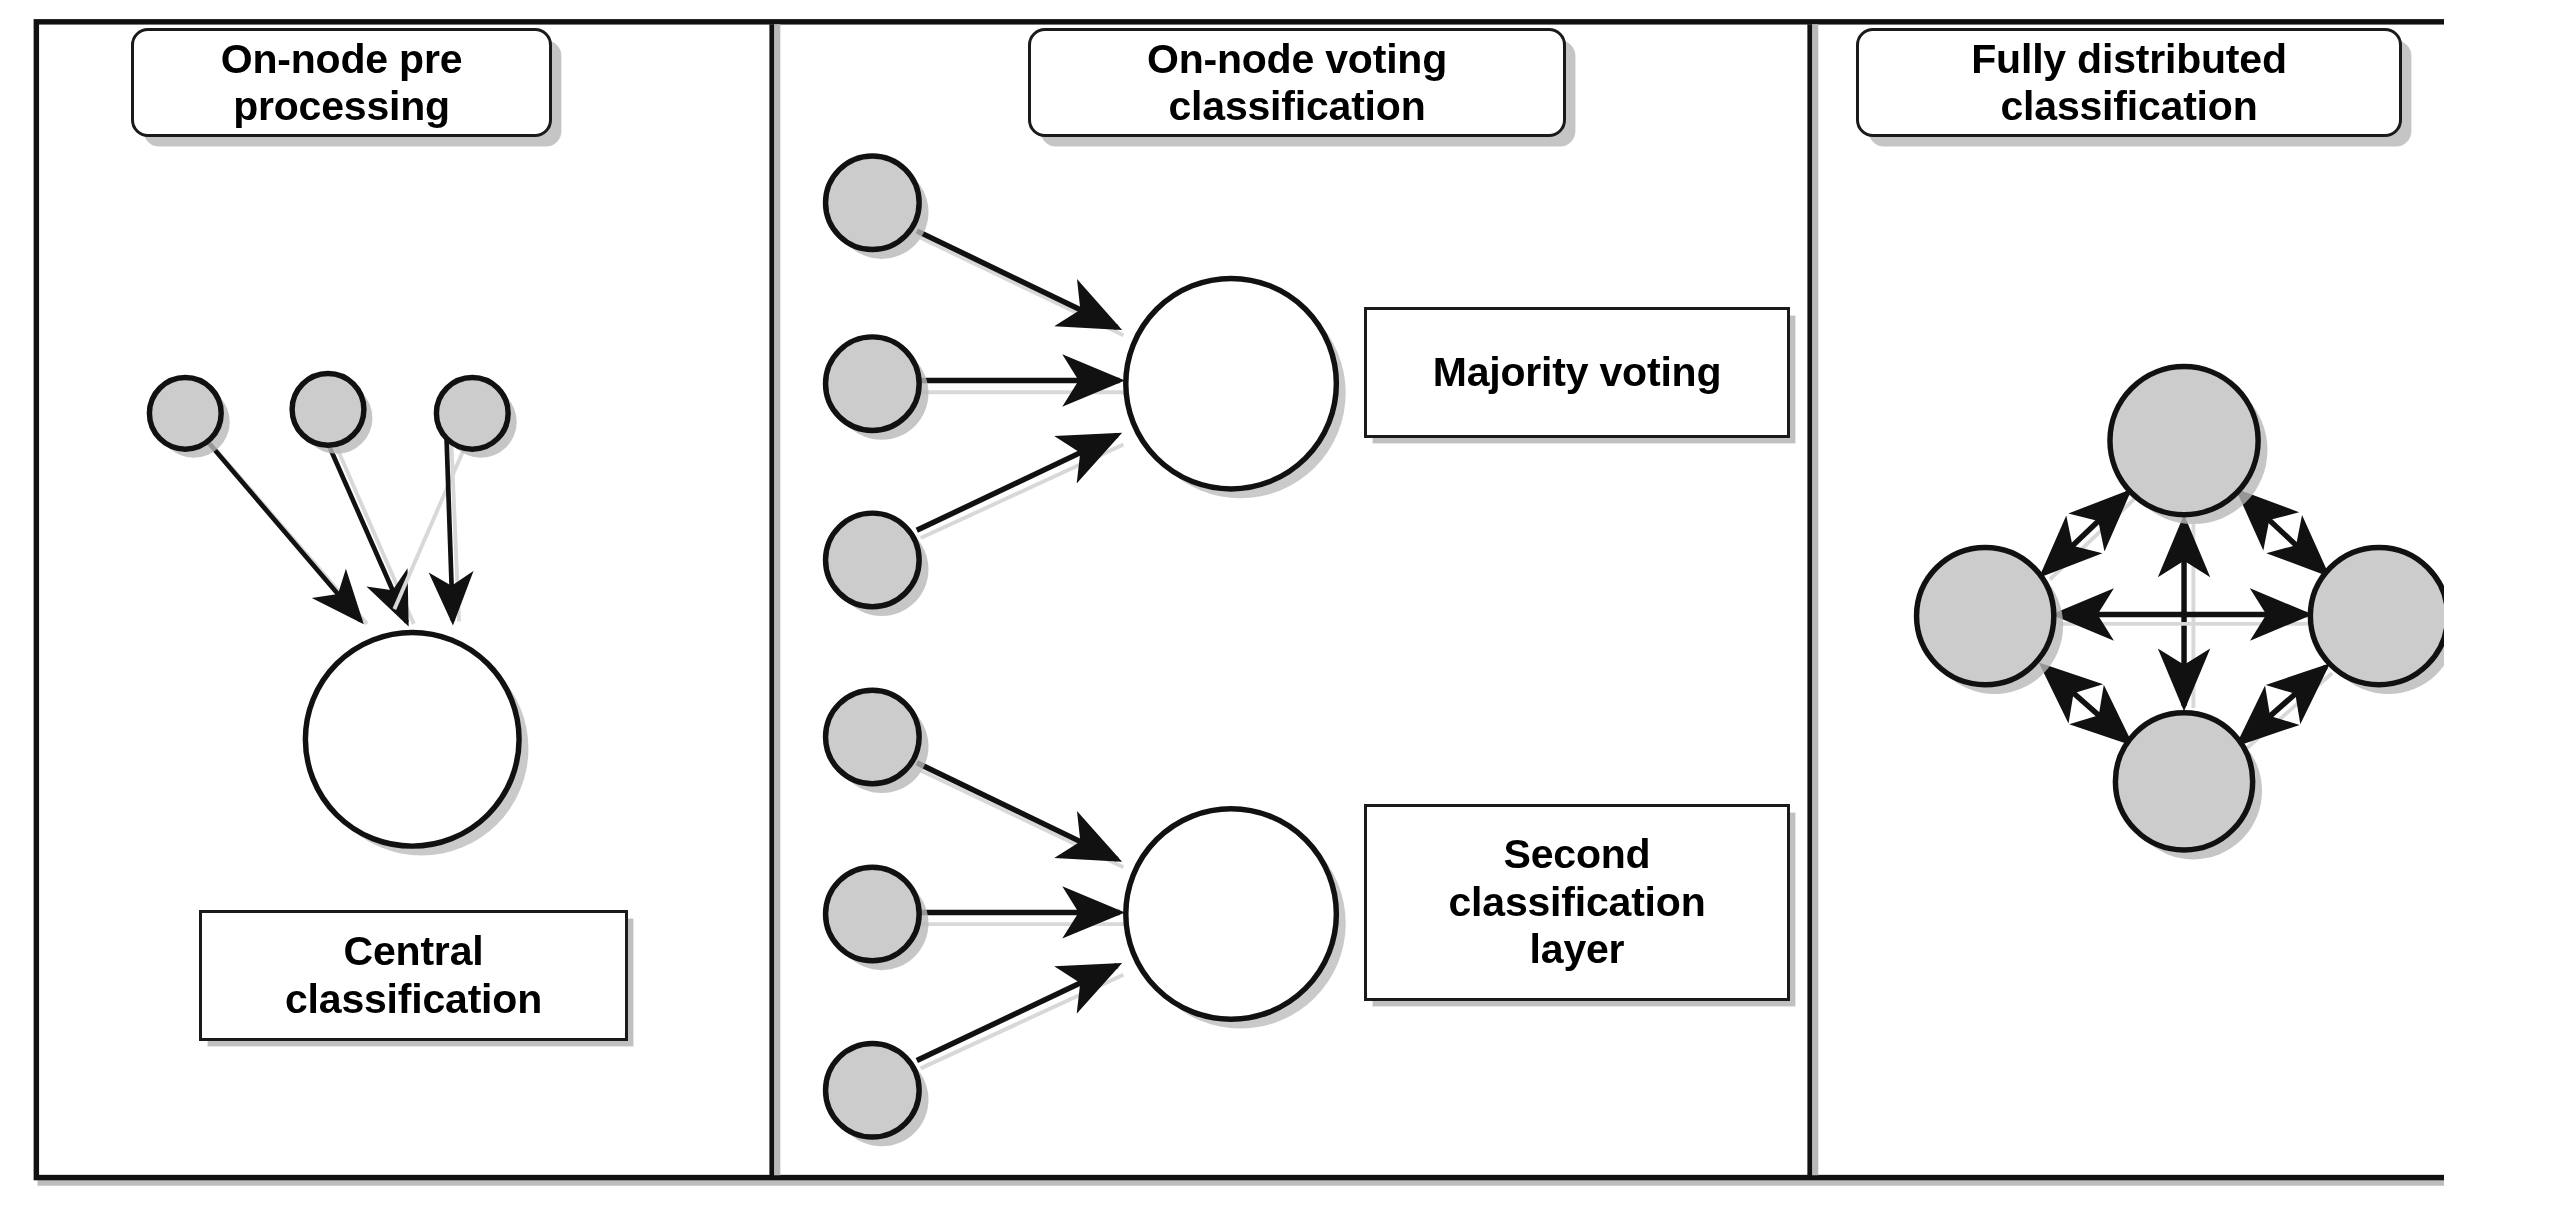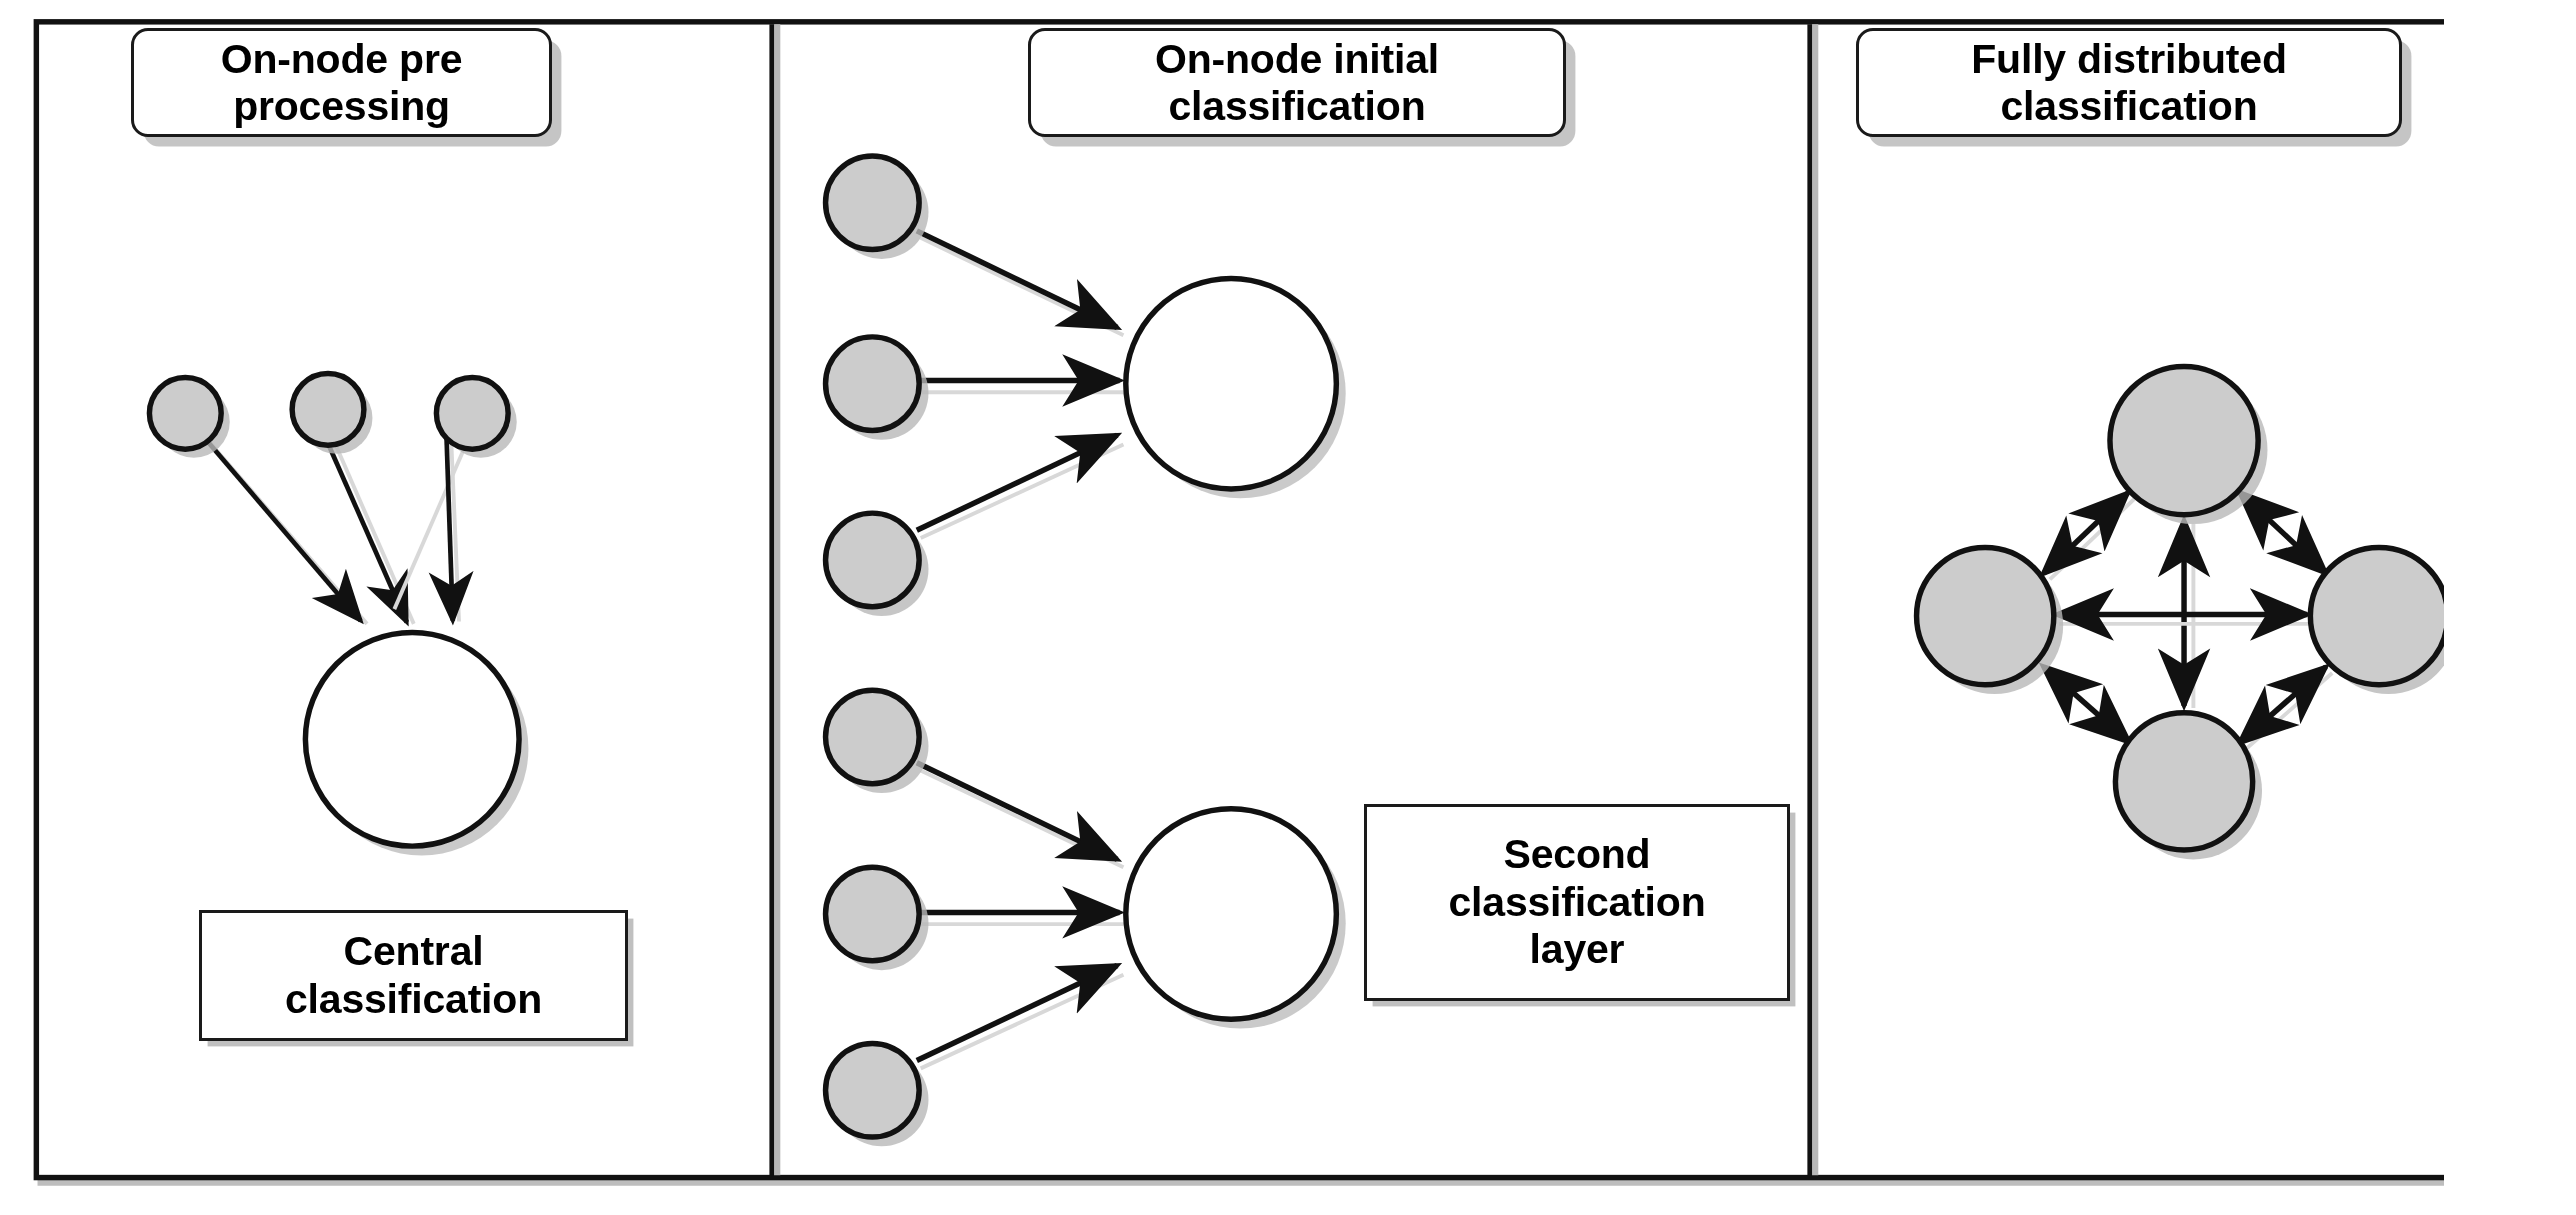--- a/index.html
+++ b/index.html
@@ -229,39 +229,42 @@
 
   <div class="pill t-panel" style="left:131px; top:28px; width:421px; height:109px;">
     <span>
       <span>On-node pre</span><br>
       <span>processing</span>
     </span>
   </div>
 
   <div class="pill t-panel" style="left:1028px; top:28px; width:538px; height:109px;">
     <span>
-      <span>On-node initial</span><br>
+      <span>On-node voting</span><br>
       <span>classification</span>
     </span>
   </div>
 
   <div class="pill t-panel" style="left:1856px; top:28px; width:546px; height:109px;">
     <span>
       <span>Fully distributed</span><br>
       <span>classification</span>
     </span>
   </div>
 
   <div class="labelbox t-label" style="left:199px; top:910px; width:429px; height:131px;">
     <span>
       <span>Central</span><br>
       <span>classification</span>
     </span>
   </div>
 
+  <div class="labelbox t-label" style="left:1364px; top:307px; width:426px; height:131px;">
+    <span>Majority voting</span>
+  </div>
 
   <div class="labelbox t-label" style="left:1364px; top:804px; width:426px; height:197px;">
     <span>
       <span>Second</span><br>
       <span>classification</span><br>
       <span>layer</span>
     </span>
   </div>
 
 </div>

